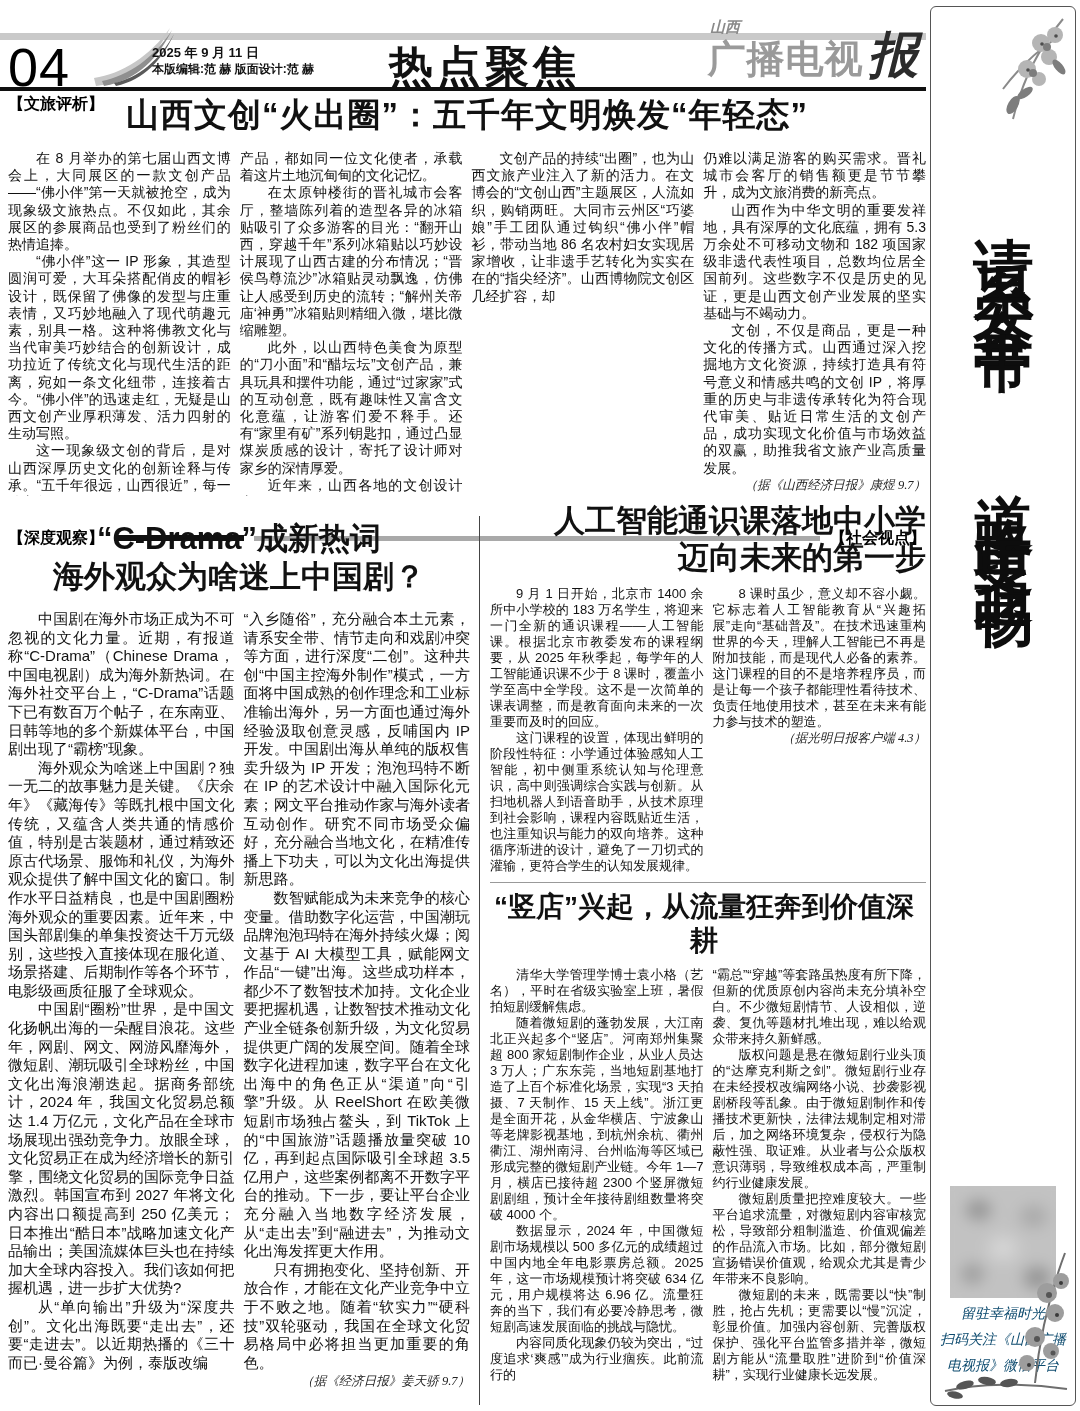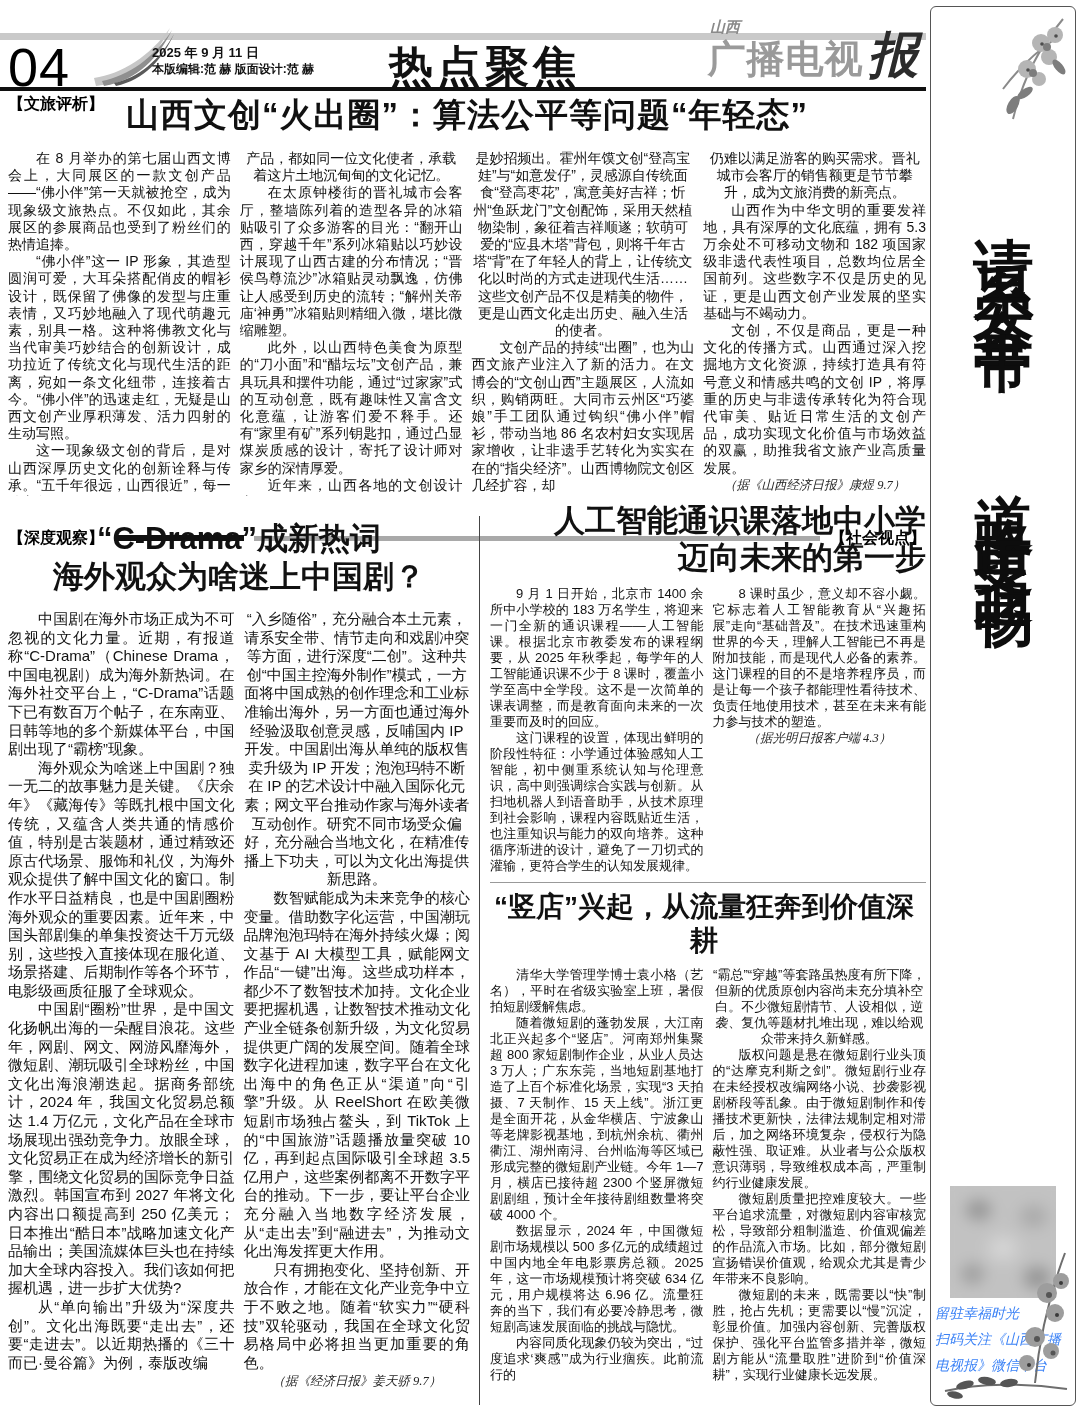--- a/index.html
+++ b/index.html
@@ -24,21 +24,21 @@
   .masthead .mh-prefix { position:absolute; right:178px; top:-4px; font-size:15px; color:#8a8a8a;
     font-family:"Liberation Serif","DejaVu Serif",serif; font-style:italic; font-weight:bold; }
   .masthead .mh-main { font-size:38px; font-weight:900; color:#9a9a9a; letter-spacing:1px; }
   .masthead .mh-suffix { font-size:50px; font-weight:900; color:#2b2b2b;
     font-family:"Liberation Serif","DejaVu Serif",serif; font-style:italic; }
   
   .tag { font-size:16px; font-weight:bold; color:#000; white-space:nowrap; }
   .cols { display:flex; gap:9px; }
   .col { flex:1 1 0; text-align:justify; }
   .col p { margin:0; text-indent:2em; }
-  .col p.cont { text-indent:0;text-align:center; }
+  .col p.cont { text-indent:0; }
   .byline { text-align:right; font-family:"Liberation Serif","DejaVu Serif",serif;
     font-style:italic; font-size:12.5px; margin-top:3px; color:#222; }
   
   .article1 { position:absolute; left:8px; top:94px; width:918px; }
   .article1 .headline { text-align:center; font-size:33px; font-weight:900; letter-spacing:1px;
     margin:-22px 0 12px 0; }
   .article1 .cols { height:346px; overflow:hidden; }
   .article1 .col { font-size:14px; line-height:17.2px; }
   
   .strip { position:absolute; left:8px; top:492px; width:918px; display:flex; align-items:flex-start; gap:10px;margin-top:36px; }
@@ -72,21 +72,21 @@
       radial-gradient(28px 24px at 30% 25%, #8f8f8f 0%, rgba(160,160,160,0) 70%),
       radial-gradient(30px 26px at 75% 30%, #a6a6a6 0%, rgba(170,170,170,0) 70%),
       radial-gradient(34px 30px at 50% 55%, #d8d8d8 0%, rgba(200,200,200,0) 70%),
       radial-gradient(26px 24px at 25% 75%, #9a9a9a 0%, rgba(160,160,160,0) 70%),
       radial-gradient(30px 26px at 78% 78%, #8c8c8c 0%, rgba(150,150,150,0) 70%),
       #c2c2c2;
     filter:blur(6px);
   }
   .qr-caption { position:absolute; left:4px; right:4px; bottom:26px; z-index:2;
     font-family:"Liberation Serif","DejaVu Serif",serif; font-style:italic;
-    font-size:14px; line-height:26px; color:#3b82f6; white-space:nowrap; }
+    font-size:14px; line-height:26px; color:#0c4a6e; text-align:center; white-space:nowrap; }
 </style>
 </head>
 <body>
 
 <div class="page">
 
   <div class="header">
     <div class="topband"></div>
     <div class="pagenum">04</div>
     <svg class="swoosh" width="110" height="64" viewBox="0 0 110 64">
@@ -102,35 +102,34 @@
     <div class="masthead">
       <span class="mh-prefix">山西</span>
       <span class="mh-main">广播电视</span>
       <span class="mh-suffix">报</span>
     </div>
     <div class="header-rule"></div>
   </div>
 
   <div class="article1">
     <div class="tag">【文旅评析】</div>
-    <div class="headline">山西文创“火出圈”：算法公平等问题“年轻态”</div>
+    <div class="headline">山西文创“火出圈”：五千年文明焕发“年轻态”</div>
     <div class="cols">
       <div class="col">
         <p>在 8 月举办的第七届山西文博会上，大同展区的一款文创产品——“佛小伴”第一天就被抢空，成为现象级文旅热点。不仅如此，其余展区的参展商品也受到了粉丝们的热情追捧。</p>
         <p>“佛小伴”这一 IP 形象，其造型圆润可爱，大耳朵搭配俏皮的帽衫设计，既保留了佛像的发型与庄重表情，又巧妙地融入了现代萌趣元素，别具一格。这种将佛教文化与当代审美巧妙结合的创新设计，成功拉近了传统文化与现代生活的距离，宛如一条文化纽带，连接着古今。“佛小伴”的迅速走红，无疑是山西文创产业厚积薄发、活力四射的生动写照。</p>
         <p>这一现象级文创的背后，是对山西深厚历史文化的创新诠释与传承。“五千年很远，山西很近”，每一件文创</p>
       </div>
       <div class="col">
         <p class="cont">产品，都如同一位文化使者，承载着这片土地沉甸甸的文化记忆。</p>
         <p>在太原钟楼街的晋礼城市会客厅，整墙陈列着的造型各异的冰箱贴吸引了众多游客的目光：“翻开山西，穿越千年”系列冰箱贴以巧妙设计展现了山西古建的分布情况；“晋侯鸟尊流沙”冰箱贴灵动飘逸，仿佛让人感受到历史的流转；“解州关帝庙‘神勇’”冰箱贴则精细入微，堪比微缩雕塑。</p>
         <p>此外，以山西特色美食为原型的“刀小面”和“醋坛坛”文创产品，兼具玩具和摆件功能，通过“过家家”式的互动创意，既有趣味性又富含文化意蕴，让游客们爱不释手。还有“家里有矿”系列钥匙扣，通过凸显煤炭质感的设计，寄托了设计师对家乡的深情厚爱。</p>
         <p>近年来，山西各地的文创设计也</p>
       </div>
       <div class="col">
-        <p class="cont">是妙招频出。霍州年馍文创“登高宝娃”与“如意发仔”，灵感源自传统面食“登高枣花”，寓意美好吉祥；忻州“鱼跃龙门”文创配饰，采用天然植物染制，象征着吉祥顺遂；软萌可爱的“应县木塔”背包，则将千年古塔“背”在了年轻人的背上，让传统文化以时尚的方式走进现代生活……这些文创产品不仅是精美的物件，更是山西文化走出历史、融入生活的使者。</p>
         <p>文创产品的持续“出圈”，也为山西文旅产业注入了新的活力。在文博会的“文创山西”主题展区，人流如织，购销两旺。大同市云州区“巧婆娘”手工团队通过钩织“佛小伴”帽衫，带动当地 86 名农村妇女实现居家增收，让非遗手艺转化为实实在在的“指尖经济”。山西博物院文创区几经扩容，却</p>
       </div>
       <div class="col">
         <p class="cont">仍难以满足游客的购买需求。晋礼城市会客厅的销售额更是节节攀升，成为文旅消费的新亮点。</p>
         <p>山西作为中华文明的重要发祥地，具有深厚的文化底蕴，拥有 5.3 万余处不可移动文物和 182 项国家级非遗代表性项目，总数均位居全国前列。这些数字不仅是历史的见证，更是山西文创产业发展的坚实基础与不竭动力。</p>
         <p>文创，不仅是商品，更是一种文化的传播方式。山西通过深入挖掘地方文化资源，持续打造具有符号意义和情感共鸣的文创 IP，将厚重的历史与非遗传承转化为符合现代审美、贴近日常生活的文创产品，成功实现文化价值与市场效益的双赢，助推我省文旅产业高质量发展。</p>
         <p class="byline cont">（据《山西经济日报》康煜 9.7）</p>
       </div>
     </div>
   </div>

